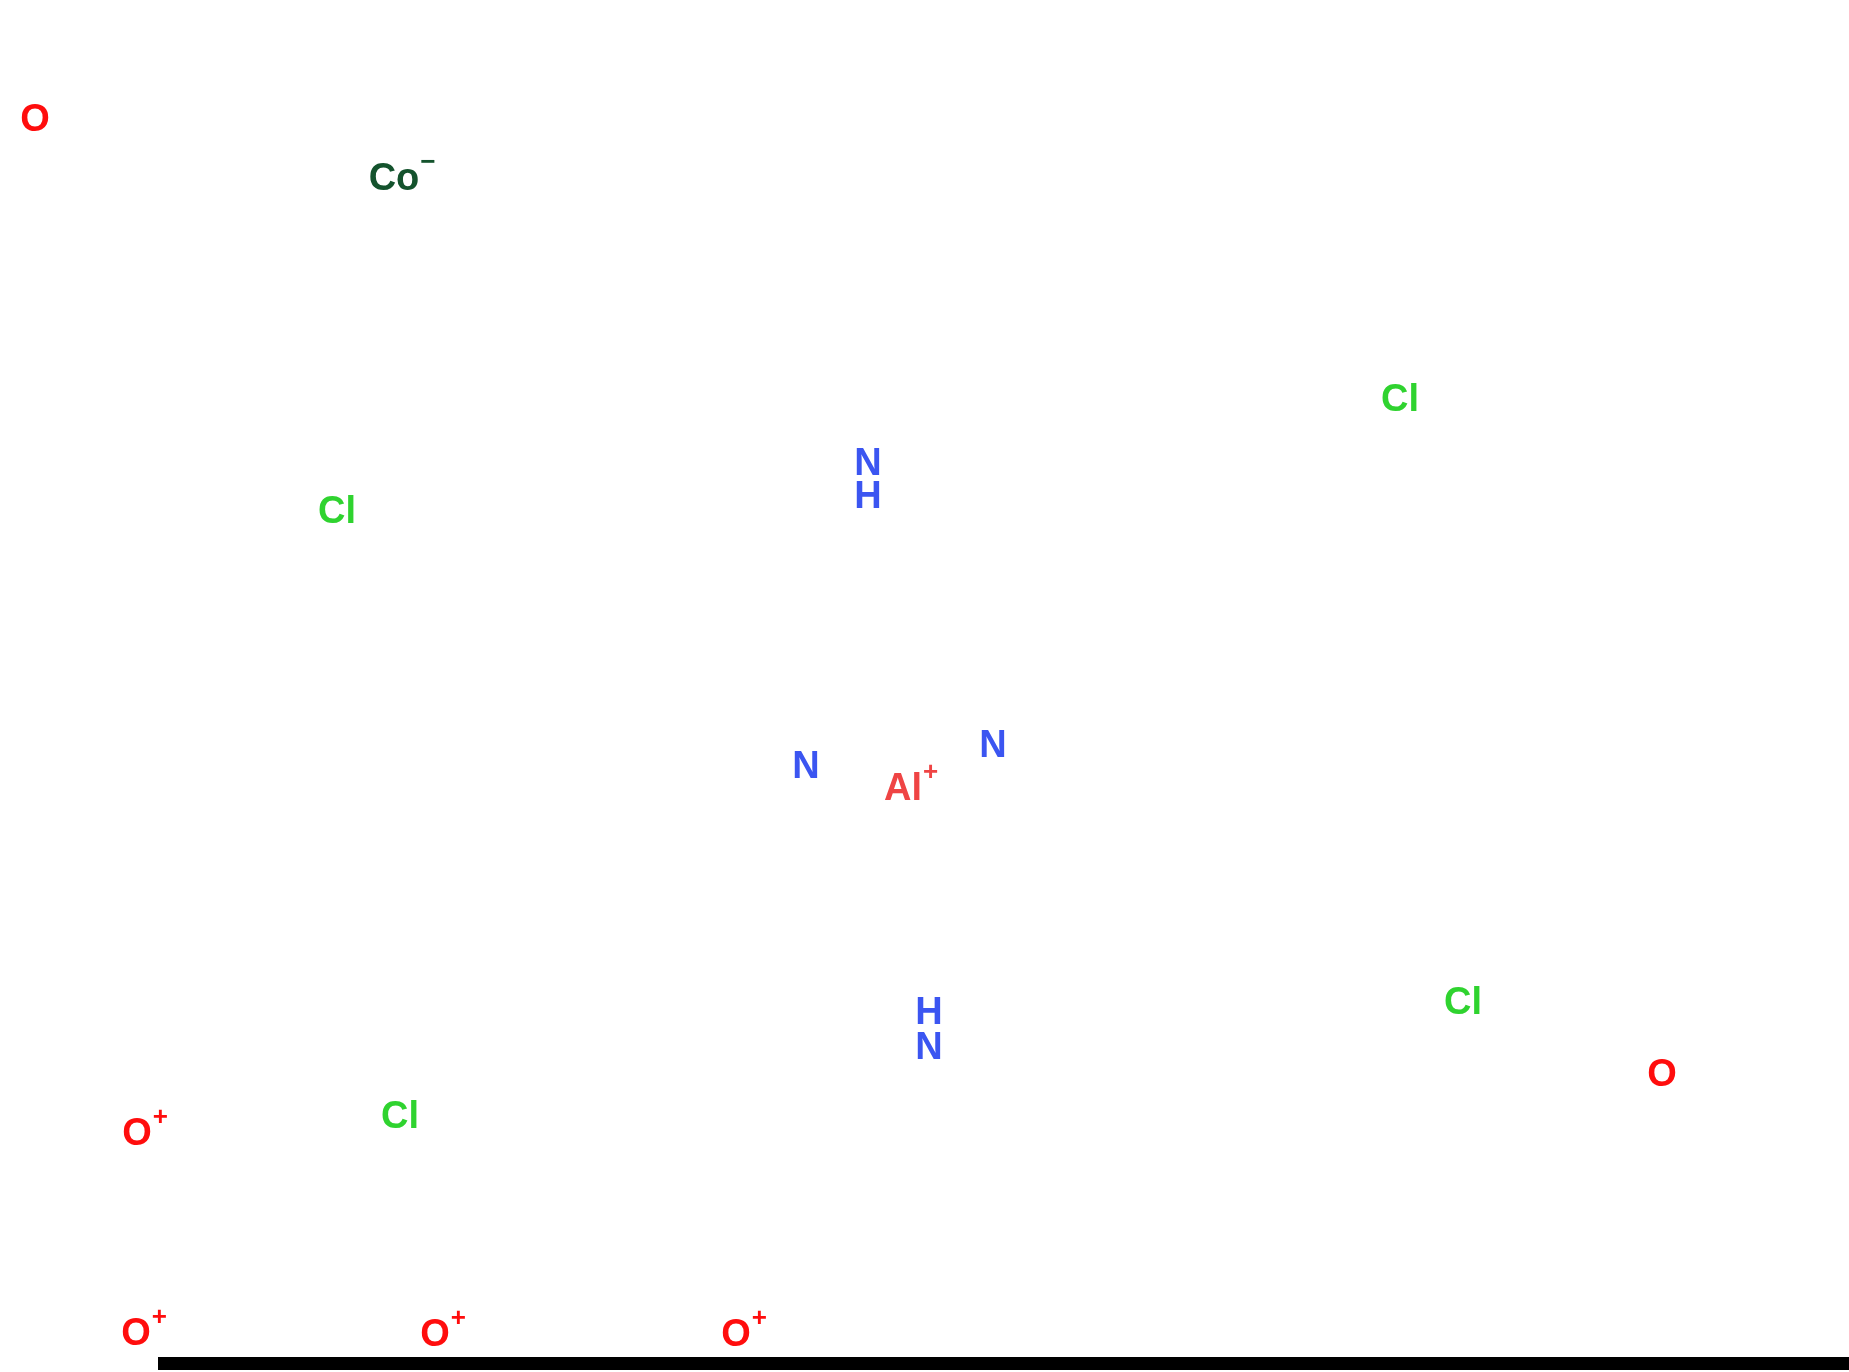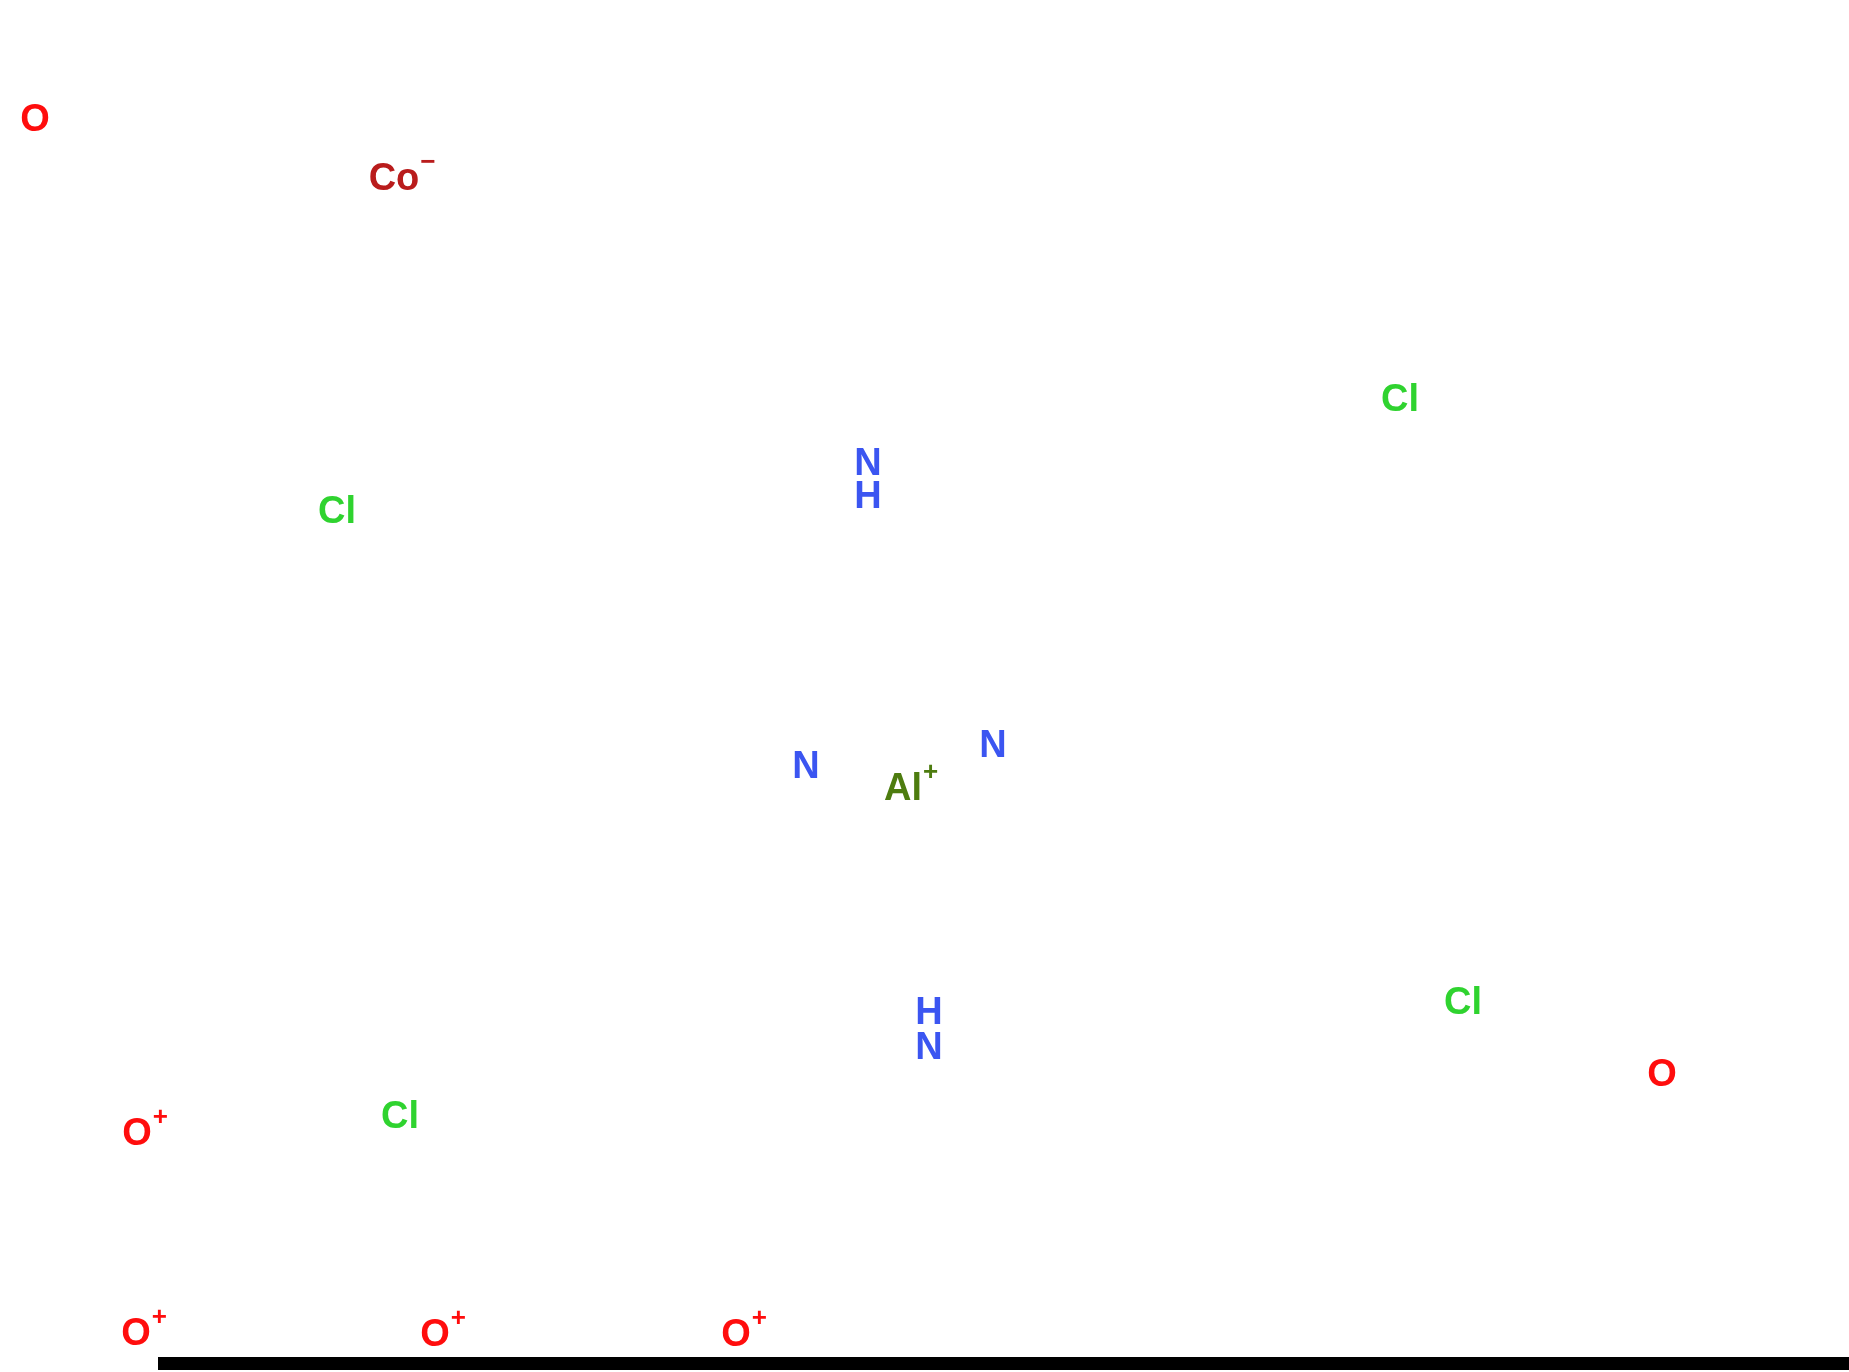--- a/index.html
+++ b/index.html
@@ -37,41 +37,41 @@
 </style>
 </head>
 <body>
 
 <div class="canvas">
 
   <div class="atom" style="left: 35px; top: 118px; color: rgb(255, 13, 13);">
     <span>O</span>
   </div>
 
-  <div class="atom" style="left: 394px; top: 177px; color: #b91c1c;">
+  <div class="atom" style="left: 394px; top: 177px; color: #14532d;">
     <span>Co</span><span class="sup">−</span>
   </div>
 
   <div class="atom" style="left: 337px; top: 510px; color: rgb(47, 211, 47);">
     <span>Cl</span>
   </div>
 
   <div class="atom" style="left: 868px; top: 462px; color: rgb(59, 85, 241);">
     <span>N</span>
   </div>
 
   <div class="atom" style="left: 868px; top: 495px; color: rgb(59, 85, 241);">
     <span>H</span>
   </div>
 
   <div class="atom" style="left: 806px; top: 765px; color: rgb(59, 85, 241);">
     <span>N</span>
   </div>
 
-  <div class="atom" style="left: 903px; top: 787px; color: #4d7c0f;">
+  <div class="atom" style="left: 903px; top: 787px; color: #ef4444;">
     <span>Al</span><span class="sup">+</span>
   </div>
 
   <div class="atom" style="left: 993px; top: 744px; color: rgb(59, 85, 241);">
     <span>N</span>
   </div>
 
   <div class="atom" style="left: 1400px; top: 398px; color: rgb(47, 211, 47);">
     <span>Cl</span>
   </div>

